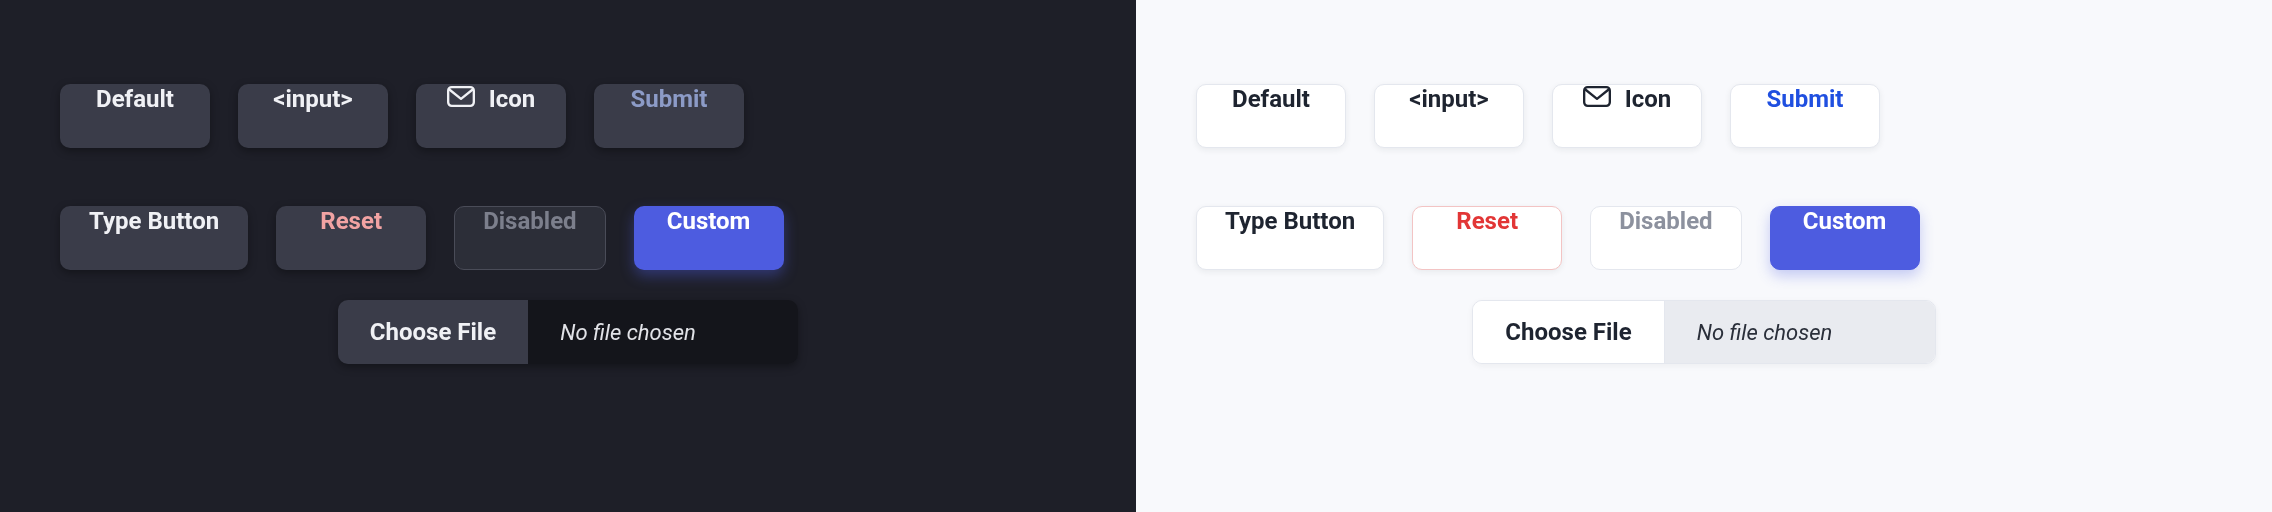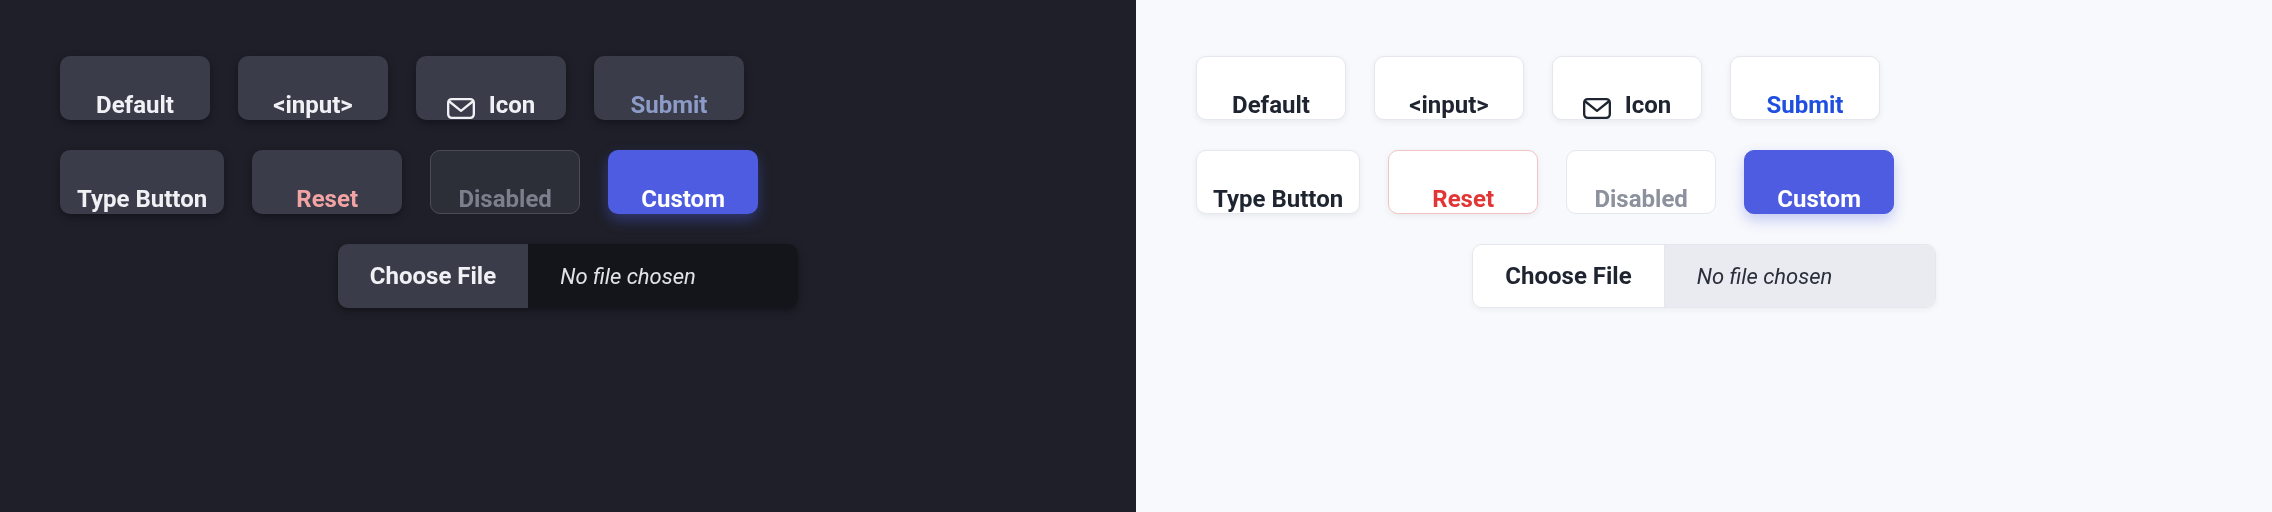--- a/index.html
+++ b/index.html
@@ -20,31 +20,32 @@
   .row {
     display: flex;
     gap: 28px;
     align-items: center;
   }
   .row.center { justify-content: center; }
 
   .btn {
     height: 64px;
     min-width: 150px;
-    padding: 0 16px;
+    padding: 0 28px;
     border-radius: 10px;
     font-size: 24px;
     font-weight: 700;
     display: inline-flex;
-    align-items: flex-end;
+    align-items: flex-start;
     justify-content: center;
     gap: 14px;
     cursor: pointer;
     user-select: none;
     border: 1px solid transparent;
+    margin-top: 28px;
   }
 
   
   .dark .btn {
     background: #3A3C49;
     color: #F0F1F5;
     box-shadow: 0 3px 8px rgba(0,0,0,0.35);
   }
   .dark .btn.submit-v { color: #8C9BC7; }
   .dark .btn.reset-v { color: #F2A3A3; }

